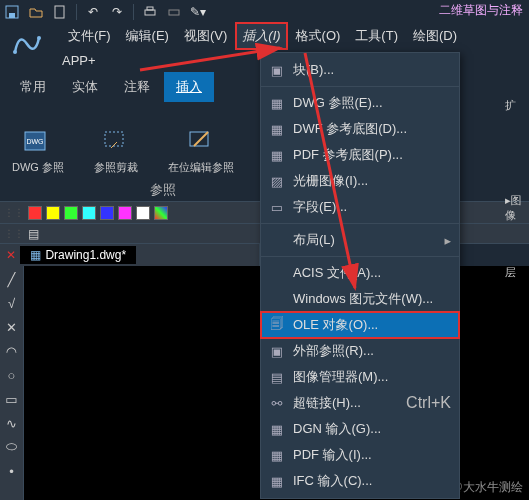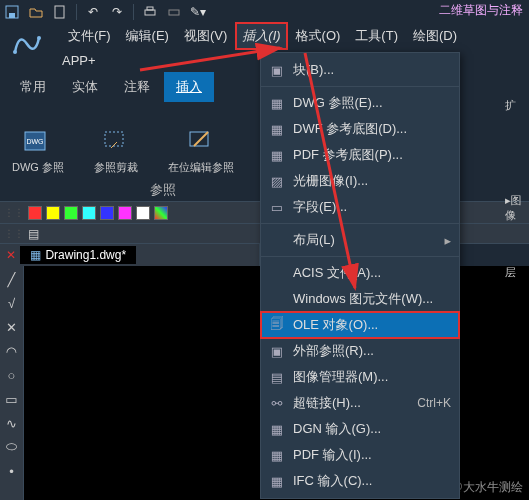--- a/index.html
+++ b/index.html
@@ -32,21 +32,21 @@
   .worktab-bar{height:22px;background:#313a45;display:flex;align-items:center;padding:0 6px;color:#ccc;}
   .worktab{background:#000;padding:2px 10px;color:#fff;font-family:monospace;font-size:12px;display:flex;align-items:center;gap:4px;}
   .canvas{flex:1;background:#000;}
   .workspace-name{position:absolute;top:2px;right:6px;color:#f0abfc;font-size:12px;}
   
   .dropdown{position:absolute;top:52px;left:260px;width:200px;background:#2a3a4a;border:1px solid #3a4a5a;padding:4px 0;z-index:100;box-shadow:2px 2px 8px rgba(0,0,0,.5);}
   .dd-item{display:flex;align-items:center;padding:4px 8px;color:#ddd;font-size:13px;gap:8px;cursor:pointer;}
   .dd-item.highlight{outline:2px solid #e03030;outline-offset:-1px;background:#0c6fb5;}
   .dd-icon{width:16px;height:16px;display:flex;align-items:center;justify-content:center;color:#aab;flex-shrink:0;}
   .dd-label{flex:1;}
-  .dd-shortcut{color:#bbb;font-size:12px;}
+  .dd-shortcut{color:#bbb;font-size:16px;}
   .dd-sep{height:1px;background:#3a4a5a;margin:3px 0;}
   .right-edge{position:absolute;right:0;top:92px;width:26px;color:#ccc;font-size:11px;}
   .right-edge div{padding:6px 2px;}
   
   .arrow{position:absolute;pointer-events:none;z-index:200;}
   .watermark{position:absolute;right:6px;bottom:4px;color:rgba(255,255,255,.55);font-size:12px;pointer-events:none;}
 </style>
 </head>
 <body>
 

